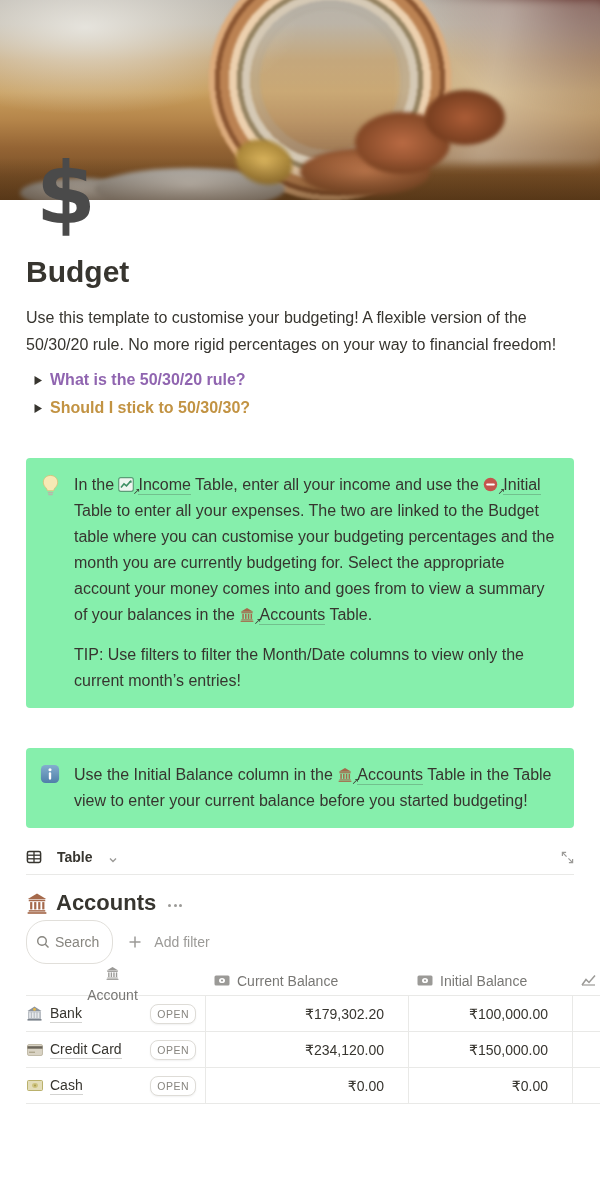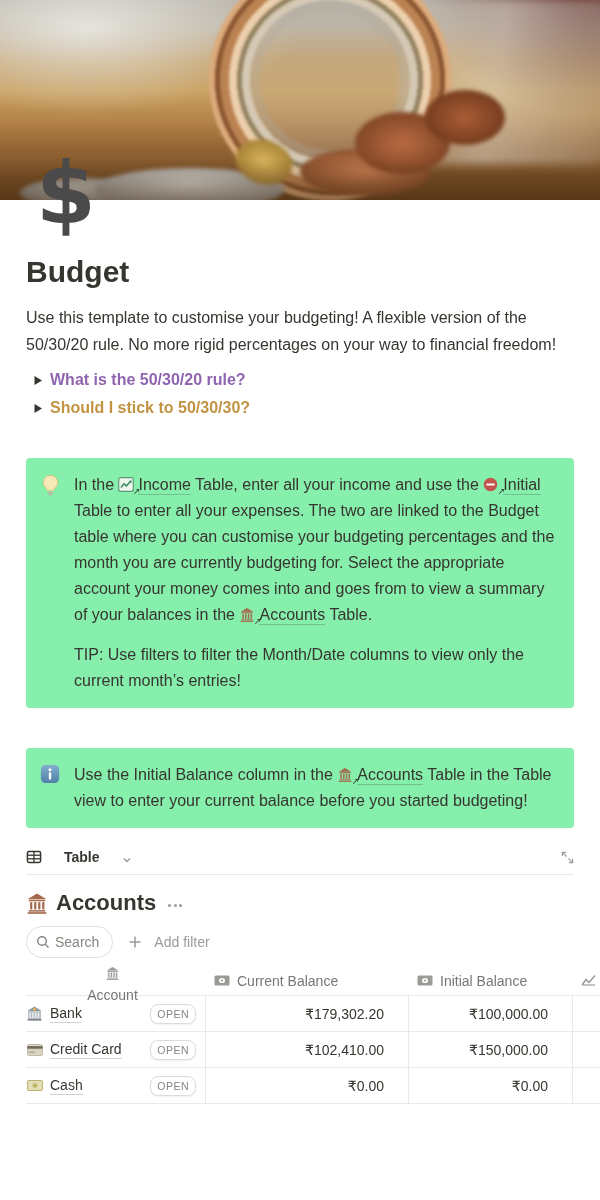--- a/index.html
+++ b/index.html
@@ -48,31 +48,31 @@
   .callout-body p + p{margin-top:14px;}
   .page-link{white-space:nowrap;}
   .li-icon{position:relative;display:inline-block;width:17px;height:15px;vertical-align:-2px;margin-right:3px;}
   .li-arrow{position:absolute;right:-5px;bottom:-4px;font-size:9px;line-height:1;color:#37352f;
     font-family:"DejaVu Sans",sans-serif;}
   .link-text{border-bottom:1px solid rgba(55,53,47,.25);padding-bottom:1px;cursor:pointer;}
 
   
   .view-bar{margin-top:12px;height:34px;display:flex;align-items:center;justify-content:space-between;
     border-bottom:1px solid #e9e9e7;}
-  .view-tab{display:flex;align-items:flex-end;gap:22px;cursor:pointer;}
+  .view-tab{display:flex;align-items:flex-end;gap:15px;cursor:pointer;}
   .view-name{font-size:14px;font-weight:700;}
   .expand-btn{color:#9b9a97;display:flex;align-items:center;cursor:pointer;}
 
   .db-title-row{margin-top:13px;display:flex;align-items:center;gap:8px;height:30px;}
   .db-title{font-size:22px;font-weight:700;margin:0;}
   .dots{display:flex;gap:2.5px;margin-left:4px;padding-top:4px;cursor:pointer;}
   .dots i{width:3px;height:3px;border-radius:50%;background:#9b9a97;display:block;}
 
   .toolbar{margin-top:10px;display:flex;align-items:center;gap:15px;height:28px;}
-  .search-pill{display:flex;align-items:center;gap:5px;height:32px;padding:0 13px 0 9px;
+  .search-pill{display:flex;align-items:center;gap:5px;height:44px;padding:0 13px 0 9px;
     border:1px solid #e1dfda;border-radius:20px;background:#fff;color:#87857f;font-size:14px;cursor:pointer;}
   .add-filter{display:flex;align-items:center;gap:12px;color:#9b9a97;font-size:14px;
     background:none;border:none;padding:0;cursor:pointer;font-family:inherit;}
 
   
   .table{margin-top:10px;width:647px;}
   .thead{display:flex;height:29px;align-items:center;border-bottom:1px solid #e9e9e7;
     color:#787774;font-size:14px;}
   .th{display:flex;align-items:center;gap:7px;padding:0 8px;box-sizing:border-box;height:100%;}
   .trow{display:flex;height:35px;border-bottom:1px solid #e9e9e7;font-size:14px;}
@@ -353,21 +353,21 @@
           <span class="row-emoji">
             <svg width="16" height="12" viewBox="0 0 16 12">
                 <rect x="0.5" y="0.5" width="15" height="11" rx="1.5" fill="#d9d3c4" stroke="#b8b09c" stroke-width="0.8"></rect>
                 <rect x="0.5" y="2.2" width="15" height="2.5" fill="#6b655a"></rect>
                 <rect x="2" y="7.6" width="6" height="1.4" fill="#b0a88f"></rect>
               </svg>
           </span>
           <a class="row-link">Credit Card</a>
           <button class="open-btn">OPEN</button>
         </div>
-        <div class="td col-current num">₹102,410.00</div>
+        <div class="td col-current num">₹234,120.00</div>
         <div class="td col-initial num">₹150,000.00</div>
         <div class="td col-last"></div>
       </div>
 
       <div class="trow">
         <div class="td col-account">
           <span class="row-emoji">
             <svg width="16" height="11" viewBox="0 0 16 11">
                 <rect x="0.5" y="0.5" width="15" height="10" rx="1" fill="#e3ddb9" stroke="#b3a95f" stroke-width="0.9"></rect>
                 <ellipse cx="8" cy="5.5" rx="2.9" ry="2.4" fill="#cdc37e"></ellipse>

